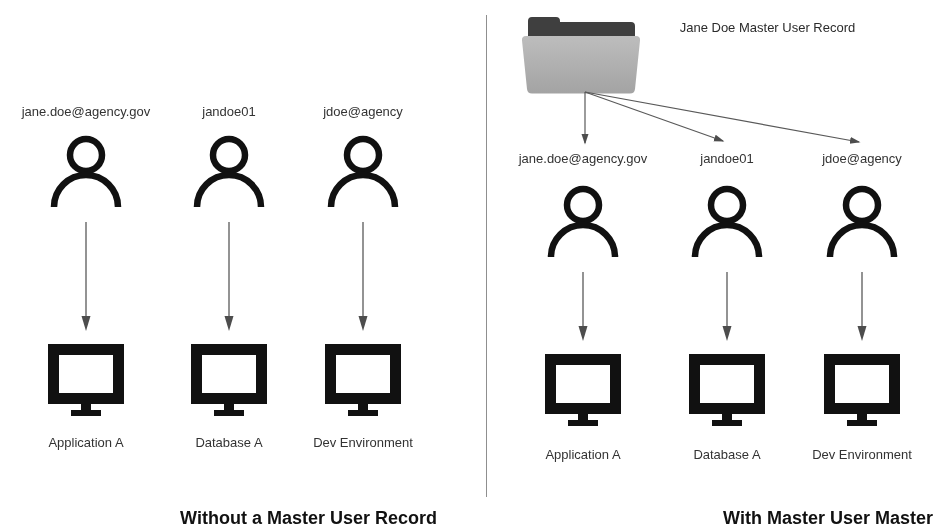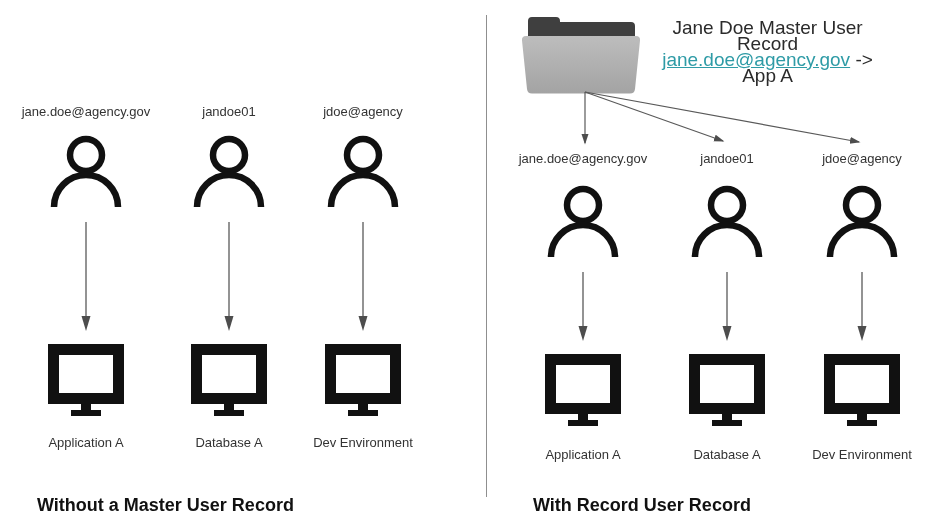--- a/index.html
+++ b/index.html
@@ -16,35 +16,36 @@
   .abs { position: absolute; }
   .acct-label, .sys-label {
     width: 180px;
     text-align: center;
     font-size: 13px;
     color: #333333;
     white-space: nowrap;
   }
   .panel-title {
     width: 400px;
-    text-align: left;
+    text-align: right;
     font-size: 18px;
     font-weight: bold;
     color: #111111;
+    margin-top: 13px;
   }
   #divider {
     left: 486px; top: 15px;
     width: 1px; height: 482px;
     background: #8f8f8f;
   }
   #master-text {
     left: 645px; top: 20px;
     width: 245px;
     text-align: center;
-    font-size: 19px;
+    font-size: 13px;
     line-height: 16px;
     color: #2b2b2b;
   }
   #master-text a {
     color: #2E9BA6;
     text-decoration: underline;
     cursor: pointer;
   }
   svg { display: block; }
 </style>
@@ -119,21 +120,20 @@
 
   <div class="abs panel-title" style="left:37px; top:495px">Without a Master User Record</div>
 
   <svg class="abs" style="left:518px; top:12px" width="126" height="84" viewBox="0 0 126 84">
     <path d="M14,5 L38,5 Q42,5 42,9 L42,10 L113,10 Q117,10 117,14 L117,30 L10,30 L10,9 Q10,5 14,5 Z" fill="#3f3f3f"></path>
     <path d="M8,24 L118,24 Q122.5,24 122,28.5 L117,77 Q116.5,81.5 112,81.5 L14,81.5 Q9.5,81.5 9,77 L4,28.5 Q3.5,24 8,24 Z" fill="url(#folder-grad)"></path>
   </svg>
 
   <div class="abs" id="master-text">
     <div>Jane Doe Master User Record</div>
-    <div><a>jane.doe@agency.gov</a><span> -&gt; App A</span></div>
   </div>
 
   <svg class="abs" style="left:550px; top:86px" width="330" height="66">
     <line x1="35" y1="6" x2="35" y2="57" stroke="#595959" stroke-width="1.2" marker-end="url(#ah)"></line>
     <line x1="35" y1="6" x2="173" y2="55" stroke="#595959" stroke-width="1.2" marker-end="url(#ah)"></line>
     <line x1="35" y1="6" x2="309" y2="56" stroke="#595959" stroke-width="1.2" marker-end="url(#ah)"></line>
   </svg>
 
   <div class="abs acct-label" style="left:493px; top:151px">jane.doe@agency.gov</div>
   <div class="abs acct-label" style="left:637px; top:151px">jandoe01</div>
@@ -169,15 +169,15 @@
       <use href="#monitor-sym"></use>
     </svg>
   <svg class="abs" style="left:824px; top:354px" width="76" height="72" viewBox="0 0 76 72">
       <use href="#monitor-sym"></use>
     </svg>
 
   <div class="abs sys-label" style="left:493px; top:447px">Application A</div>
   <div class="abs sys-label" style="left:637px; top:447px">Database A</div>
   <div class="abs sys-label" style="left:772px; top:447px">Dev Environment</div>
 
-  <div class="abs panel-title" style="left:533px; top:495px">With Record User Record</div>
+  <div class="abs panel-title" style="left:533px; top:495px">With Master User Master</div>
 
 </div>
 
 </body></html>

